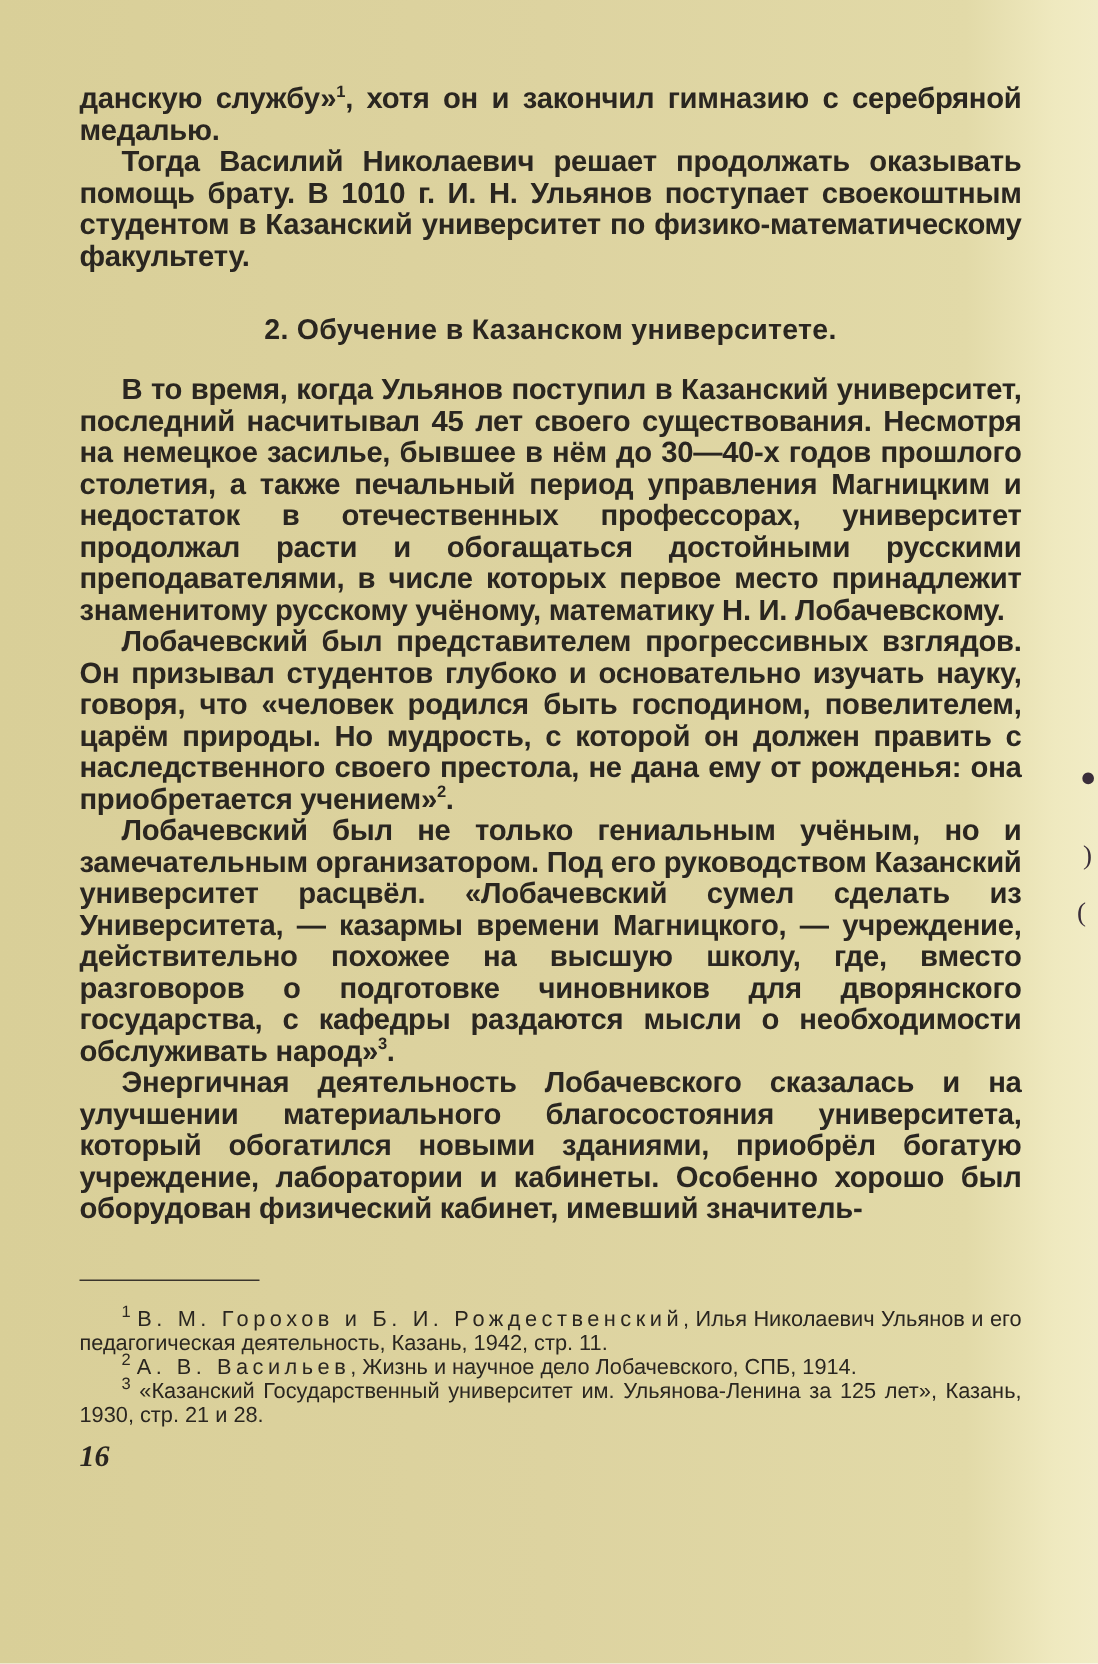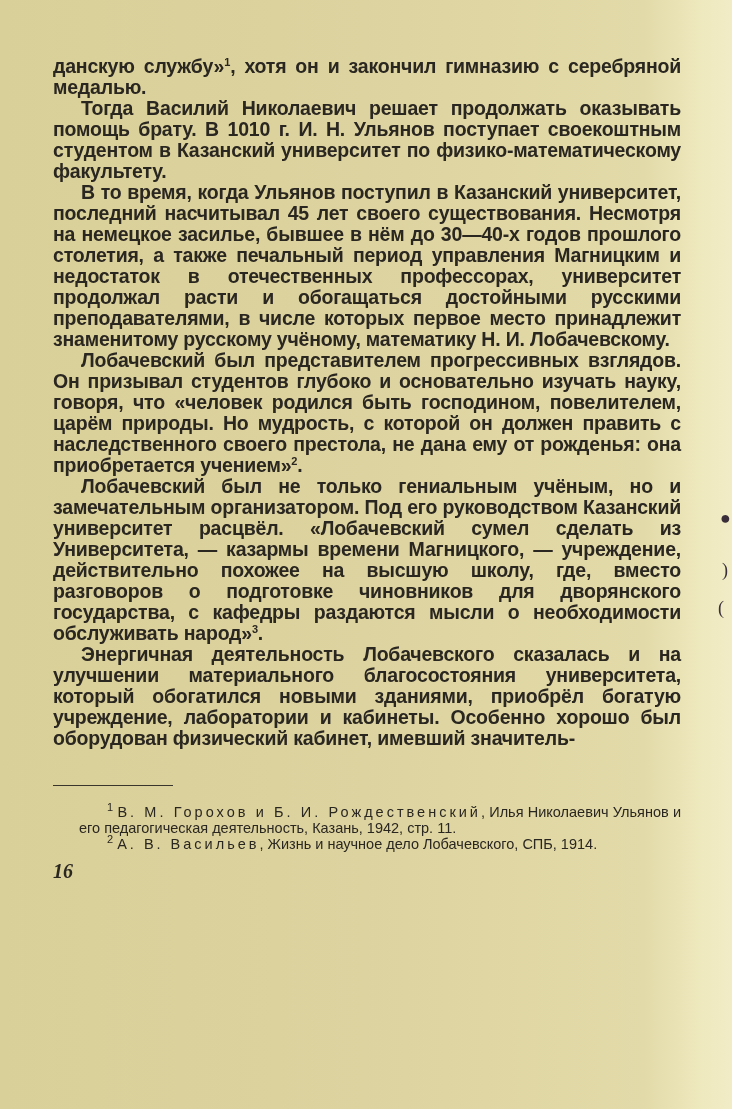--- a/index.html
+++ b/index.html
@@ -38,41 +38,42 @@
     width: 120px; height: 1px; background: #3a352c;
     margin: 36px 0 18px 0;
   }
   .fn {
     font-family: "Liberation Sans", sans-serif;
     font-size: 14.5px;
     line-height: 16px;
     text-align: justify;
     margin: 0;
   }
-  .fn.indent { text-indent: 28px; margin-left: 26px; }
+  .fn.indent { text-indent: 28px; }
   .spaced { letter-spacing: 3px; }
   .pagenum {
     font-family: "Liberation Serif", serif;
     font-style: italic; font-weight: bold;
     font-size: 20px; margin-top: 8px;
   }
   .edge-mark { position: absolute; color: #3a2e3a; font-size: 18px; }
 </style>
 </head>
 <body>
 
 <div class="page">
 
   <div class="body-text">
     <p class="para">
       <span>данскую службу»</span><sup>1</sup><span>, хотя он и закончил гимназию с серебряной медалью.</span>
     </p>
     <p class="para indent">Тогда Василий Николаевич решает продолжать оказывать помощь брату. В 1010 г. И. Н. Ульянов поступает своекоштным студентом в Казанский университет по физико-математическому факультету.</p>
   </div>
 
+  <div class="heading">2. Обучение в Казанском университете.</div>
 
   <div class="body-text">
     <p class="para indent">В то время, когда Ульянов поступил в Казанский университет, последний насчитывал 45 лет своего существования. Несмотря на немецкое засилье, бывшее в нём до 30—40-х годов прошлого столетия, а также печальный период управления Магницким и недостаток в отечественных профессорах, университет продолжал расти и обогащаться достойными русскими преподавателями, в числе которых первое место принадлежит знаменитому русскому учёному, математику Н. И. Лобачевскому.</p>
     <p class="para indent">
       <span>Лобачевский был представителем прогрессивных взглядов. Он призывал студентов глубоко и основательно изучать науку, говоря, что «человек родился быть господином, повелителем, царём природы. Но мудрость, с которой он должен править с наследственного своего престола, не дана ему от рожденья: она приобретается учением»</span><sup>2</sup><span>.</span>
     </p>
     <p class="para indent">
       <span>Лобачевский был не только гениальным учёным, но и замечательным организатором. Под его руководством Казанский университет расцвёл. «Лобачевский сумел сделать из Университета, — казармы времени Магницкого, — учреждение, действительно похожее на высшую школу, где, вместо разговоров о подготовке чиновников для дворянского государства, с кафедры раздаются мысли о необходимости обслуживать народ»</span><sup>3</sup><span>.</span>
     </p>
     <p class="para indent">Энергичная деятельность Лобачевского сказалась и на улучшении материального благосостояния университета, который обогатился новыми зданиями, приобрёл богатую учреждение, лаборатории и кабинеты. Особенно хорошо был оборудован физический кабинет, имевший значитель-</p>
@@ -82,20 +83,24 @@
 
   <div>
     <p class="fn indent">
       <sup>1</sup>
       <span class="spaced">В. М. Горохов и Б. И. Рождественский</span><span>, Илья Николаевич Ульянов и его педагогическая деятельность, Казань, 1942, стр. 11.</span>
     </p>
     <p class="fn indent">
       <sup>2</sup>
       <span class="spaced">А. В. Васильев</span><span>, Жизнь и научное дело Лобачевского, СПБ, 1914.</span>
     </p>
+    <p class="fn indent">
+      <sup>3</sup>
+      <span>«Казанский Государственный университет им. Ульянова-Ленина за 125 лет», Казань, 1930, стр. 21 и 28.</span>
+    </p>
   </div>
 
   <div class="pagenum">16</div>
 </div>
 
 <span class="edge-mark" style="left:720px; top:508px;">●</span>
 <span class="edge-mark" style="left:722px; top:560px;">)</span>
 <span class="edge-mark" style="left:718px; top:598px;">(</span>
 
 </body></html>

